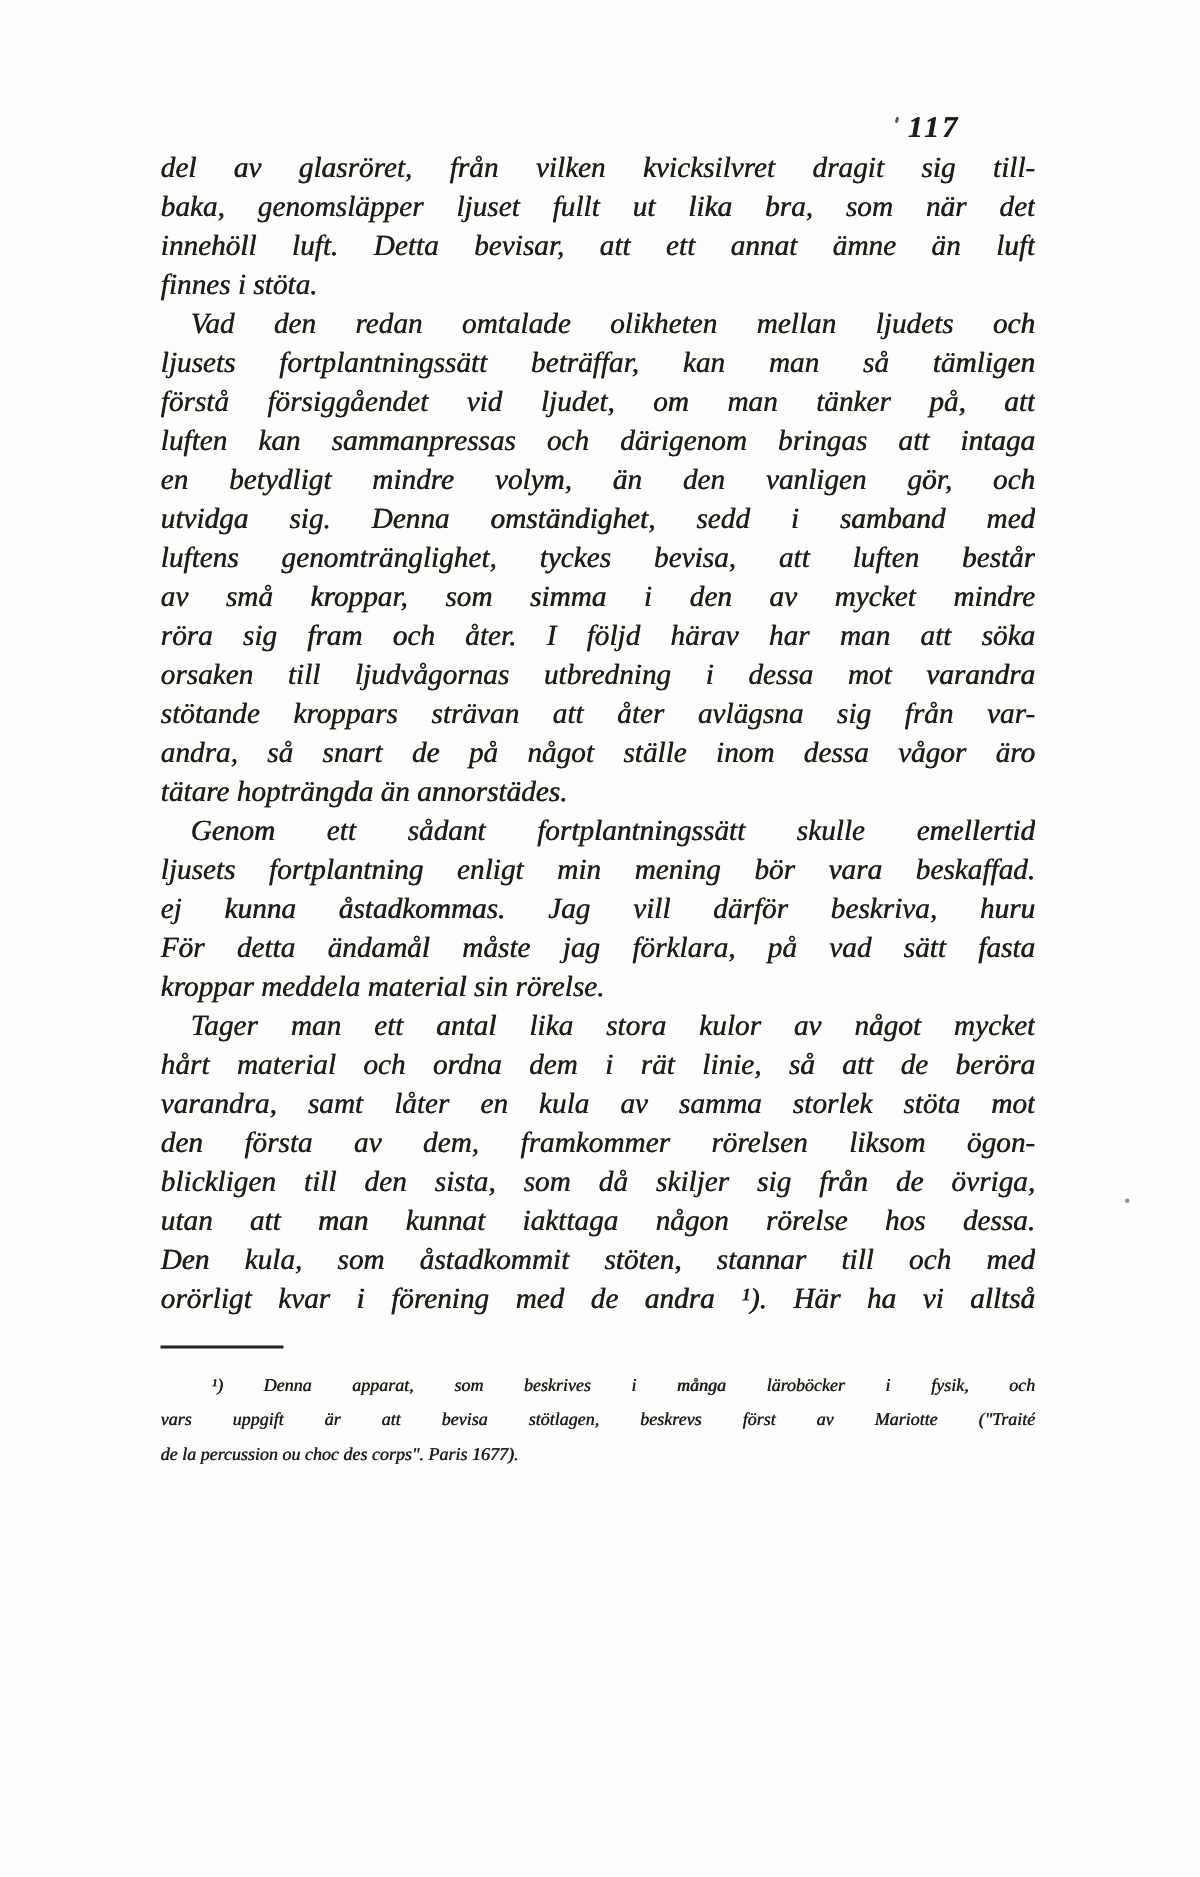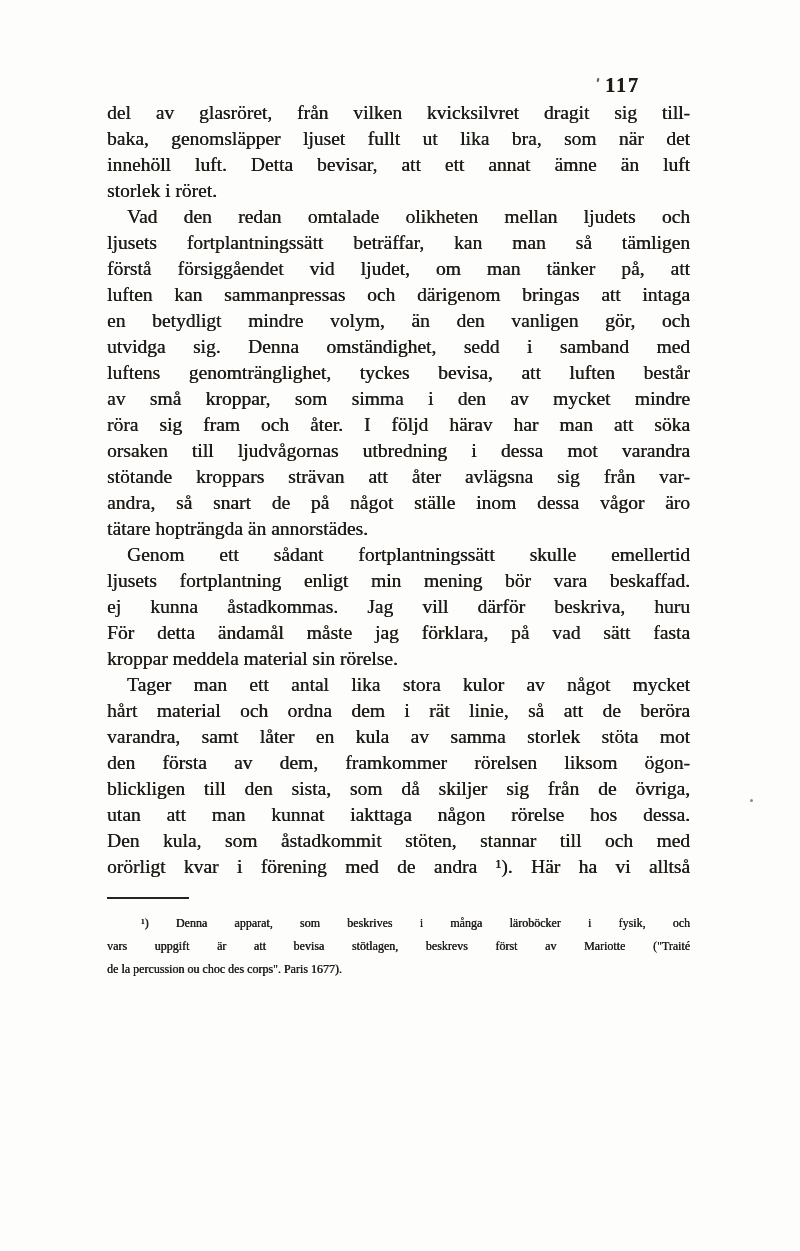--- a/index.html
+++ b/index.html
@@ -5,20 +5,21 @@
   html, body { margin: 0; padding: 0; background: #ffffff; }
   .page {
     position: relative;
     width: 800px;
     height: 1251px;
     background: #fdfdfb;
     font-family: "Liberation Serif", "DejaVu Serif", serif;
     color: #201d19;
     overflow: hidden;
     text-shadow: 0.35px 0 0 currentColor; 
+    font-style: italic;
   }
   .pagenum {
     position: absolute;
     top: 74px;
     left: 560px;
     width: 80px;
     text-align: right;
     font-size: 20px;
     letter-spacing: 2px;
     font-weight: bold;
@@ -60,21 +61,21 @@
 <div class="page">
   <span class="speck speck-a"></span>
   <div class="pagenum">117</div>
 
   <div class="text-block">
     <div id="paras">
         <div class="paragraph">
           <div class="line">del av glasröret, från vilken kvicksilvret dragit sig till-</div>
           <div class="line">baka, genomsläpper ljuset fullt ut lika bra, som när det</div>
           <div class="line">innehöll luft.  Detta bevisar, att ett annat ämne än luft</div>
-          <div class="line endline">storlek i röret.</div>
+          <div class="line endline">finnes i stöta.</div>
         </div>
         <div class="paragraph">
           <div class="line indent">Vad den redan omtalade olikheten mellan ljudets och</div>
           <div class="line">ljusets fortplantningssätt beträffar, kan man så tämligen</div>
           <div class="line">förstå försiggåendet vid ljudet, om man tänker på, att</div>
           <div class="line">luften kan sammanpressas och därigenom bringas att intaga</div>
           <div class="line">en betydligt mindre volym, än den vanligen gör, och</div>
           <div class="line">utvidga sig.  Denna omständighet, sedd i samband med</div>
           <div class="line">luftens genomtränglighet, tyckes bevisa, att luften består</div>
           <div class="line">av små kroppar, som simma i den av mycket mindre</div>

